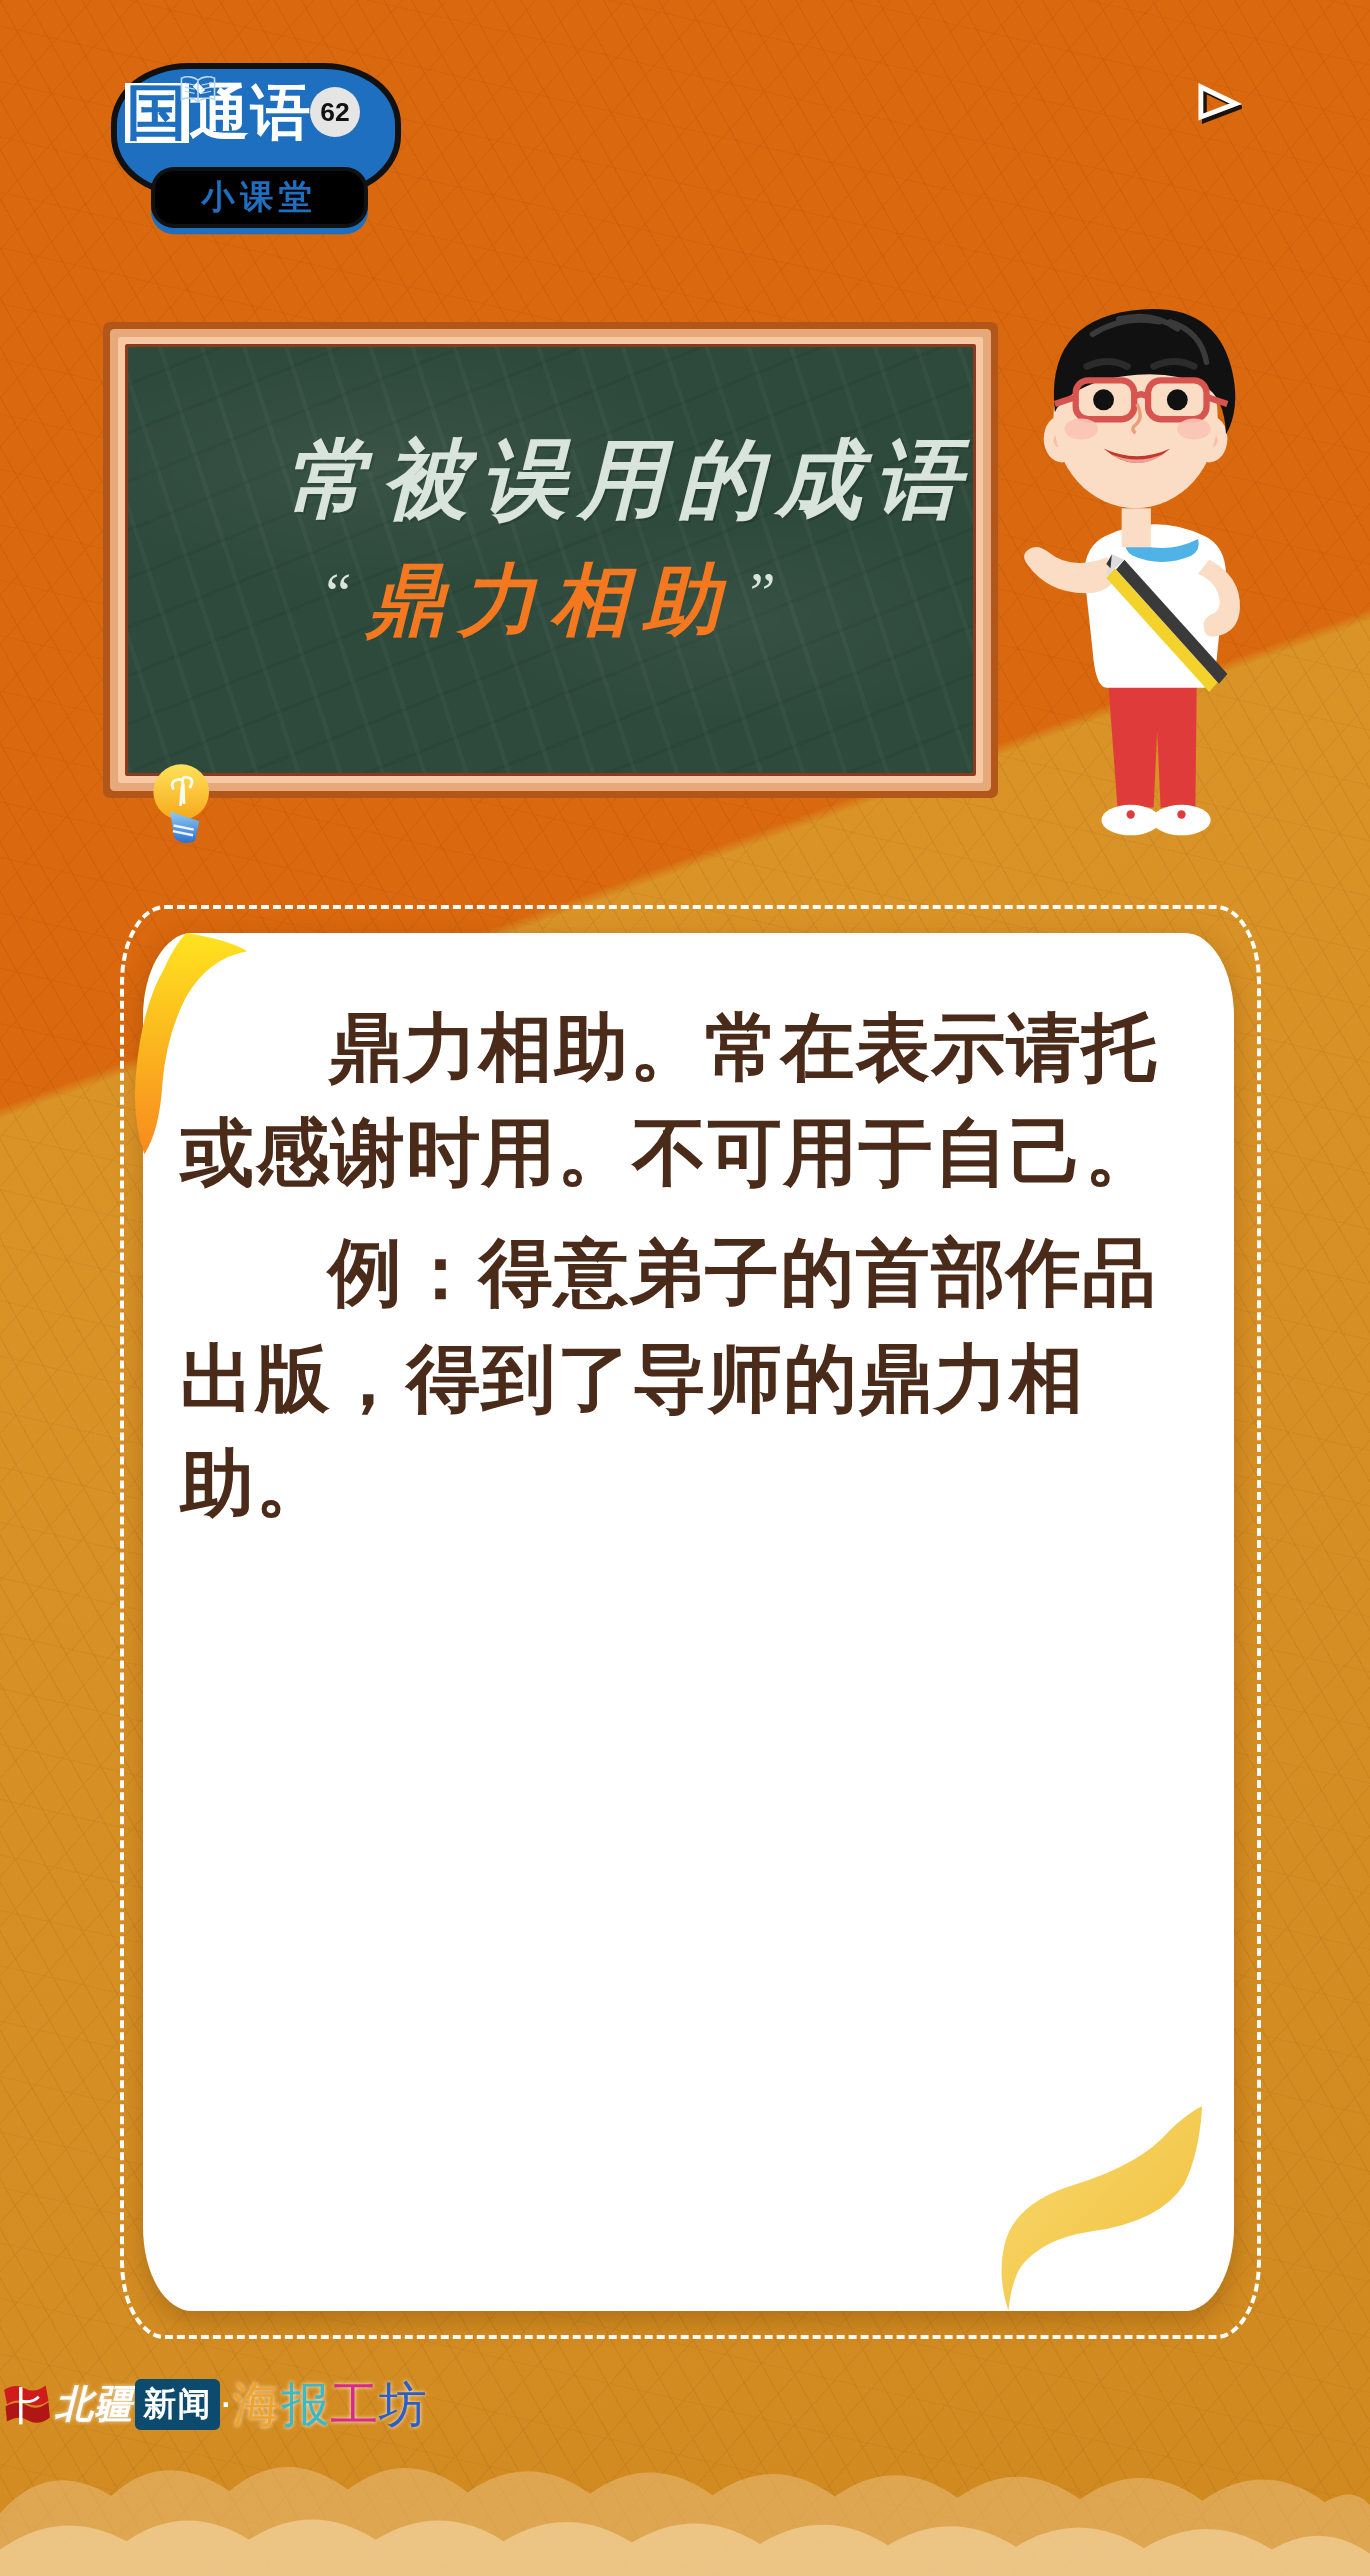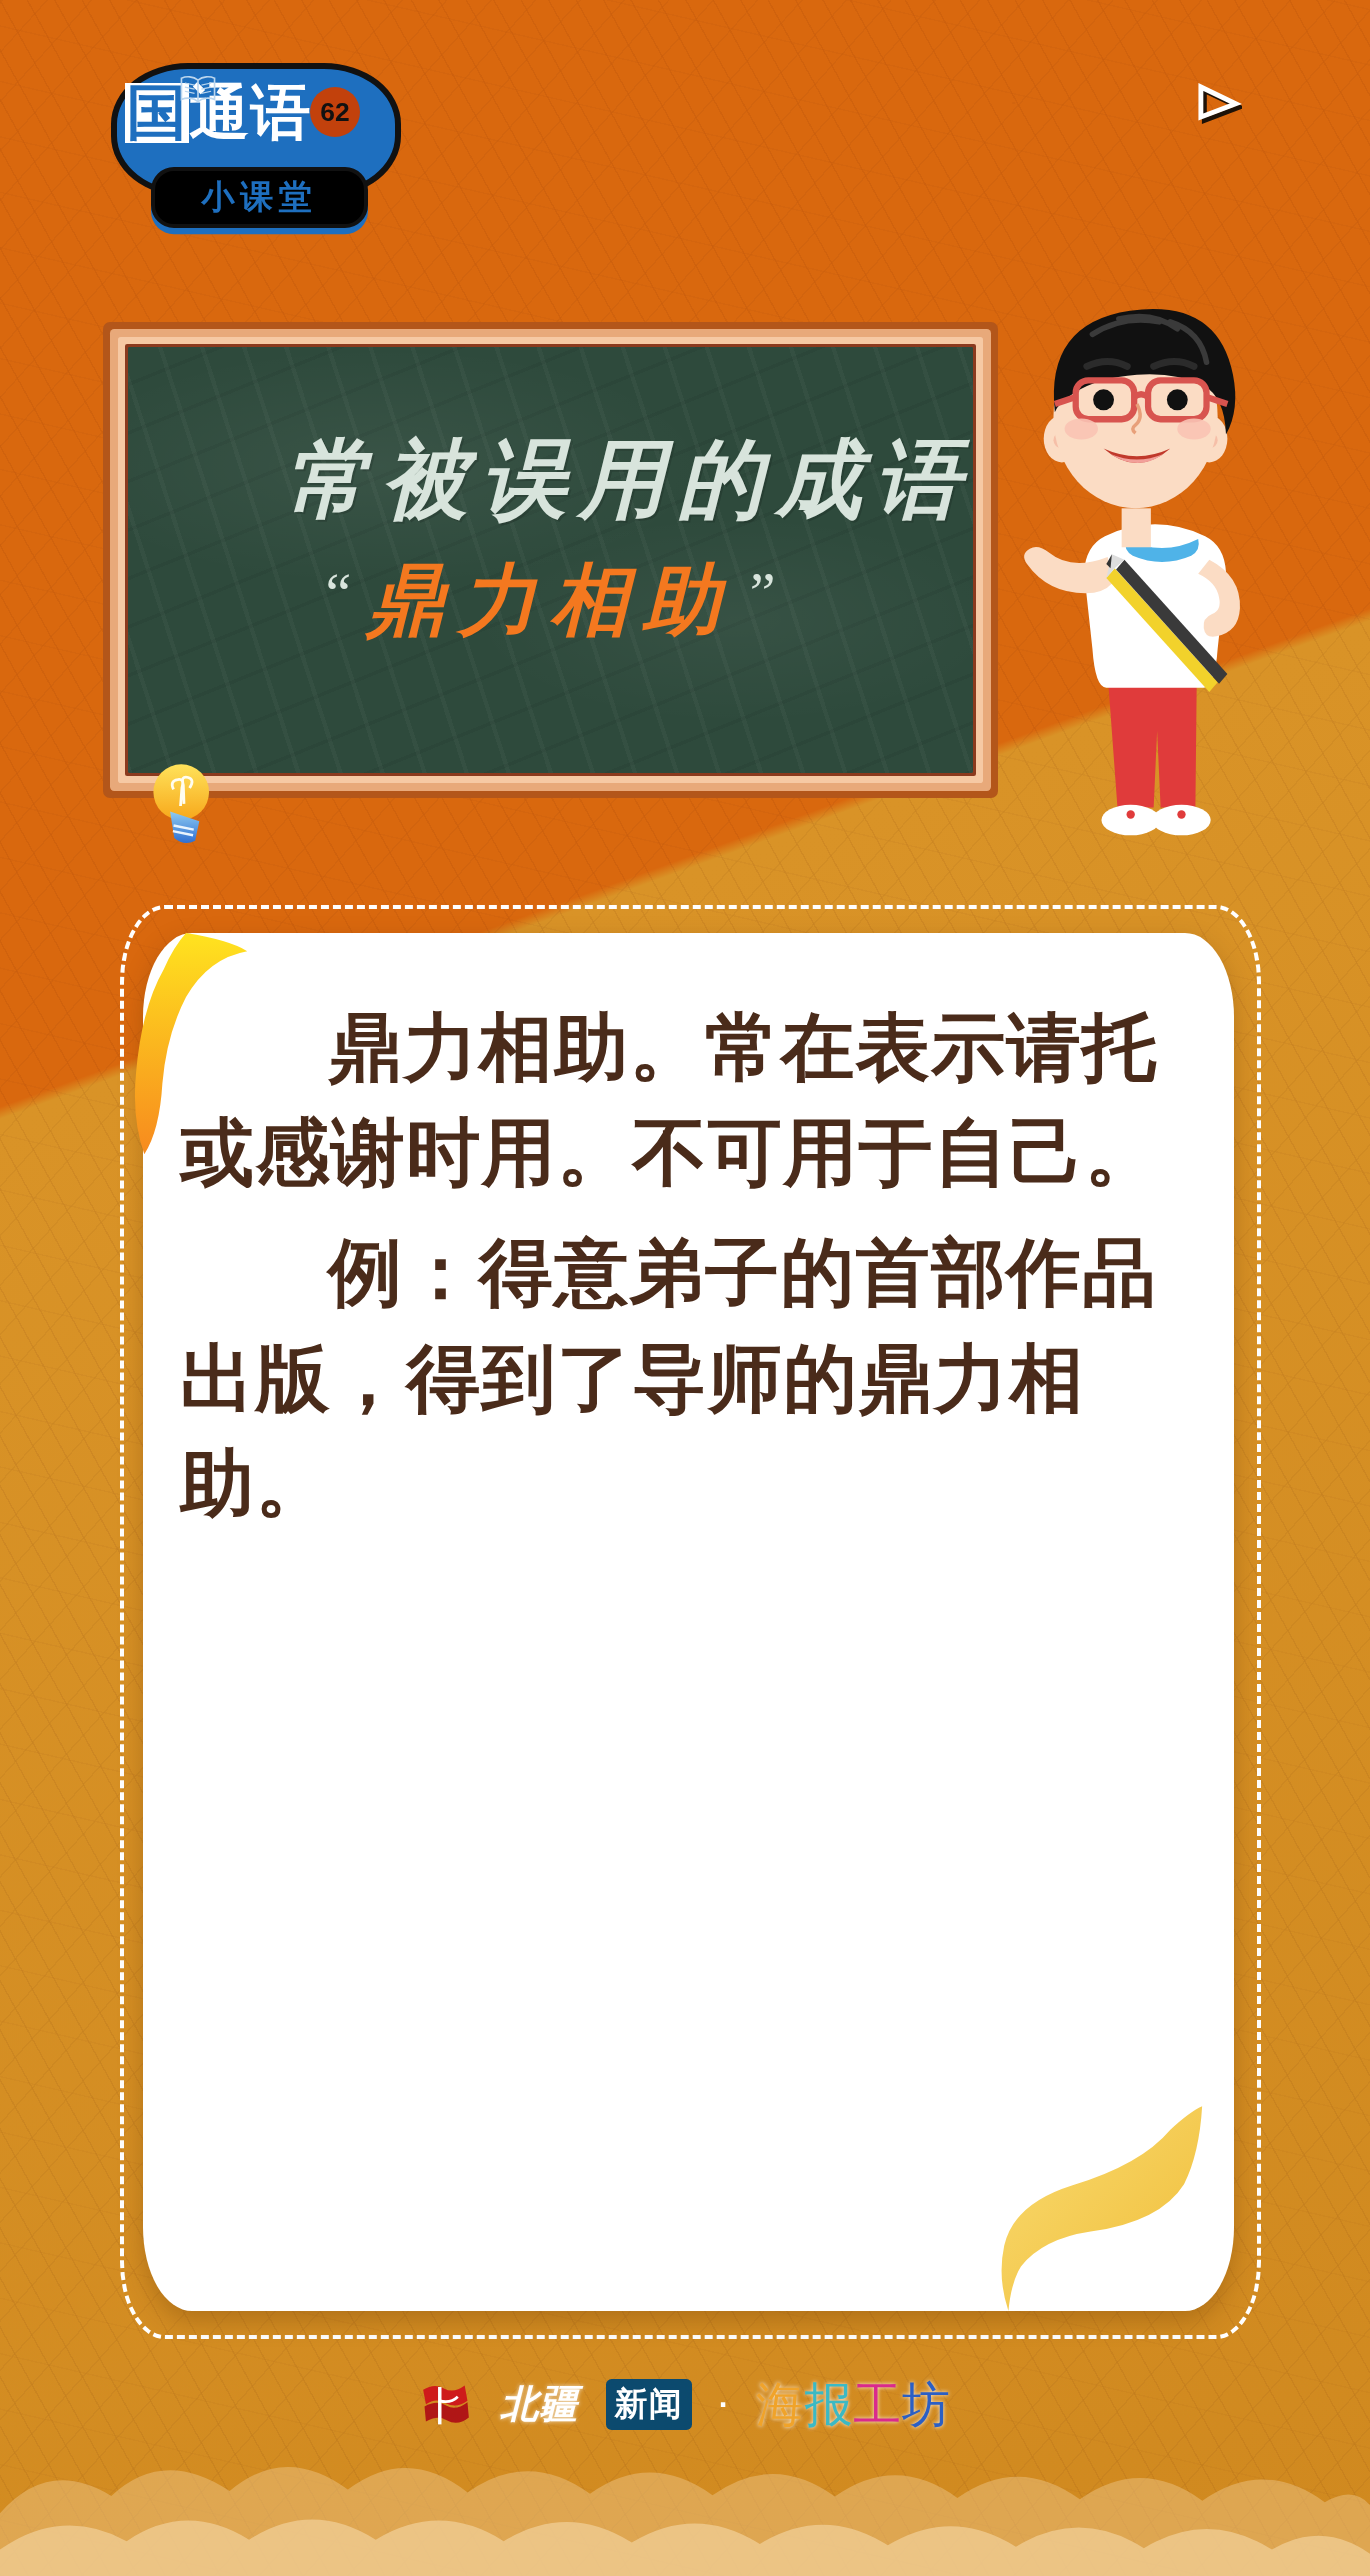--- a/index.html
+++ b/index.html
@@ -50,21 +50,21 @@
     background:#1E6FBF;border:6.3px solid #111;border-radius:50%;z-index:-1;
   }
   .logo-main{
     position:absolute;left:28px;top:19.5px;width:230px;
     color:#fff;font-size:60px;font-weight:bold;letter-spacing:1.4px;
     line-height:1;white-space:nowrap;
   }
   .logo-main .g1{display:inline-block;background:#fff;color:#1E6FBF;padding:0 1.4px;}
   .badge62{
     position:absolute;left:213px;top:24px;width:50px;height:50px;border-radius:50%;
-    background:#c2410c;color:#111;font-size:26.4px;font-weight:bold;
+    background:#e5e5e5;color:#111;font-size:26.4px;font-weight:bold;
     display:flex;align-items:center;justify-content:center;z-index:4;
   }
   .book-ico{position:absolute;left:81px;top:9.7px;width:40px;height:31px;z-index:3;}
   .ribbon{
     position:absolute;left:54px;top:104px;width:209px;height:53px;
     background:#000000;border:4.9px solid #111;border-radius:23px;z-index:5;
     display:flex;align-items:center;justify-content:center;
     box-shadow:0 6.3px 0 #1E6FBF;
   }
   .ribbon span{color:#1E6FBF;font-size:33px;font-weight:bold;letter-spacing:5.6px;}
@@ -131,21 +131,21 @@
     color:#4A2B1A;font-size:74px;line-height:1.42;
     font-family:"DejaVu Sans","Liberation Sans",sans-serif;
     font-weight:bold;letter-spacing:1.4px;
     z-index:5;
   }
   .card-text p{margin:0 0 15.3px 0;text-indent:2em;}
 
   
   .footer{
     position:absolute;left:0;right:0;top:2366px;height:77px;
-    display:flex;align-items:center;justify-content:center;gap:27px;
+    display:flex;align-items:center;gap:1px;
   }
   .f-mark{width:54px;height:50px;}
   .f-t1{
     color:#fff;font-size:38px;font-weight:bold;font-style:italic;
     font-family:"Liberation Serif",serif;letter-spacing:1.4px;
     text-shadow:0 0 4.2px rgba(255,255,255,.75);
   }
   .f-box{
     background:#0c4a6e;color:#fff;font-size:33px;font-weight:bold;
     padding:2.8px 8.4px;border-radius:5.6px;letter-spacing:1.4px;

